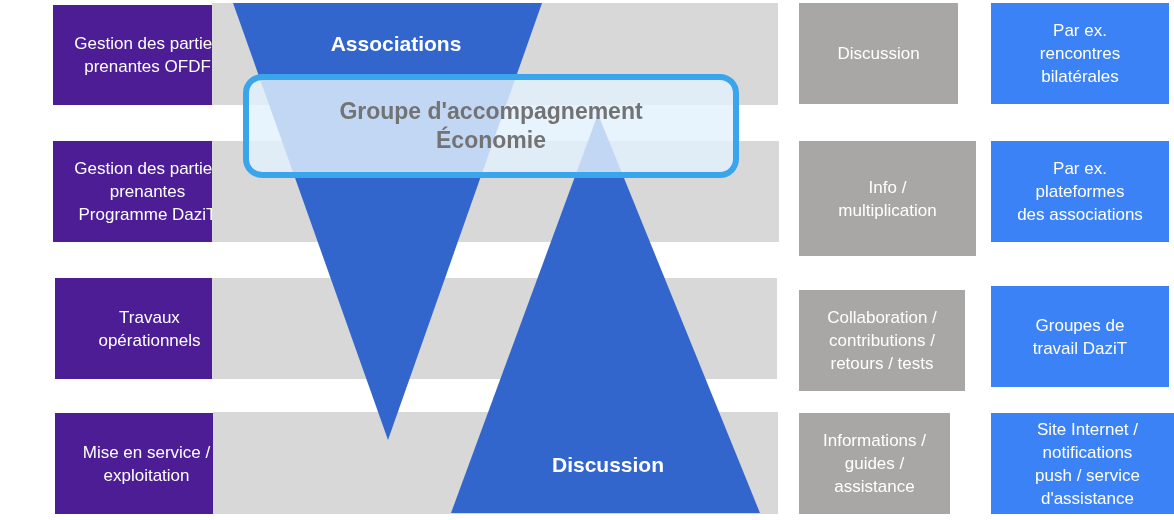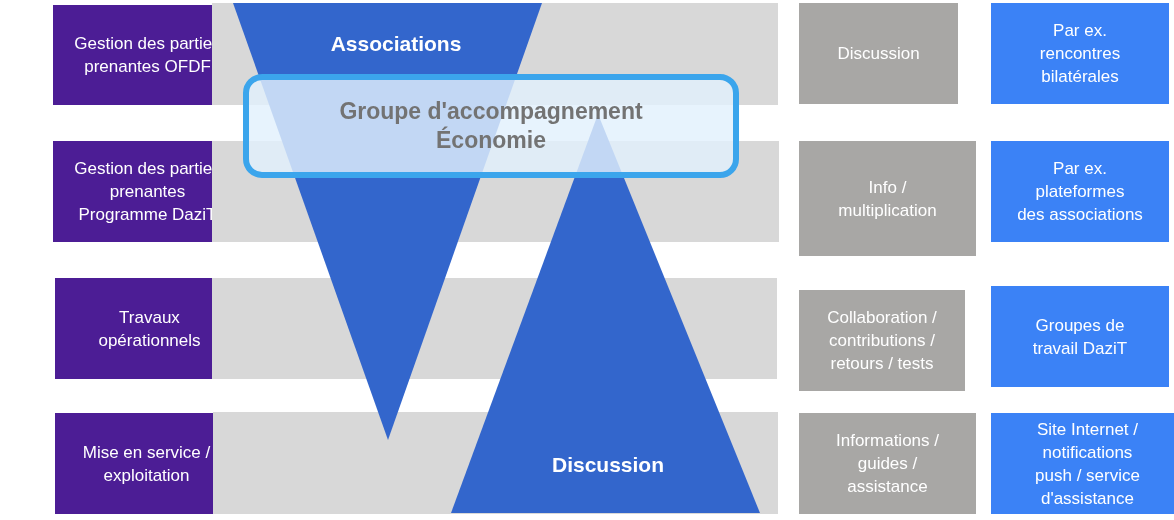--- a/index.html
+++ b/index.html
@@ -46,21 +46,21 @@
 <div class="label" style="left:508px; top:453px; width:200px;">Discussion</div>
 <div class="group-label" style="left:246px; top:97px; width:490px;">Groupe d'accompagnement
 Économie</div>
 
 <div class="box mid" style="left:799px; top:3px; width:159px; height:101px;">Discussion</div>
 <div class="box mid" style="left:799px; top:141px; width:177px; height:115px;">Info /
 multiplication</div>
 <div class="box mid" style="left:799px; top:278px; width:166px; height:101px;margin-top:12px;">Collaboration /
 contributions /
 retours / tests</div>
-<div class="box mid" style="left:799px; top:413px; width:177px; height:101px;">Informations /
+<div class="box mid" style="left:799px; top:413px; width:151px; height:101px;">Informations /
 guides /
 assistance</div>
 
 <div class="box dark" style="left:991px; top:3px; width:178px; height:101px;">Par ex.
 rencontres
 bilatérales</div>
 <div class="box dark" style="left:991px; top:141px; width:178px; height:101px;">Par ex.
 plateformes
 des associations</div>
 <div class="box dark" style="left:991px; top:278px; width:178px; height:101px;margin-top:8px;">Groupes de

